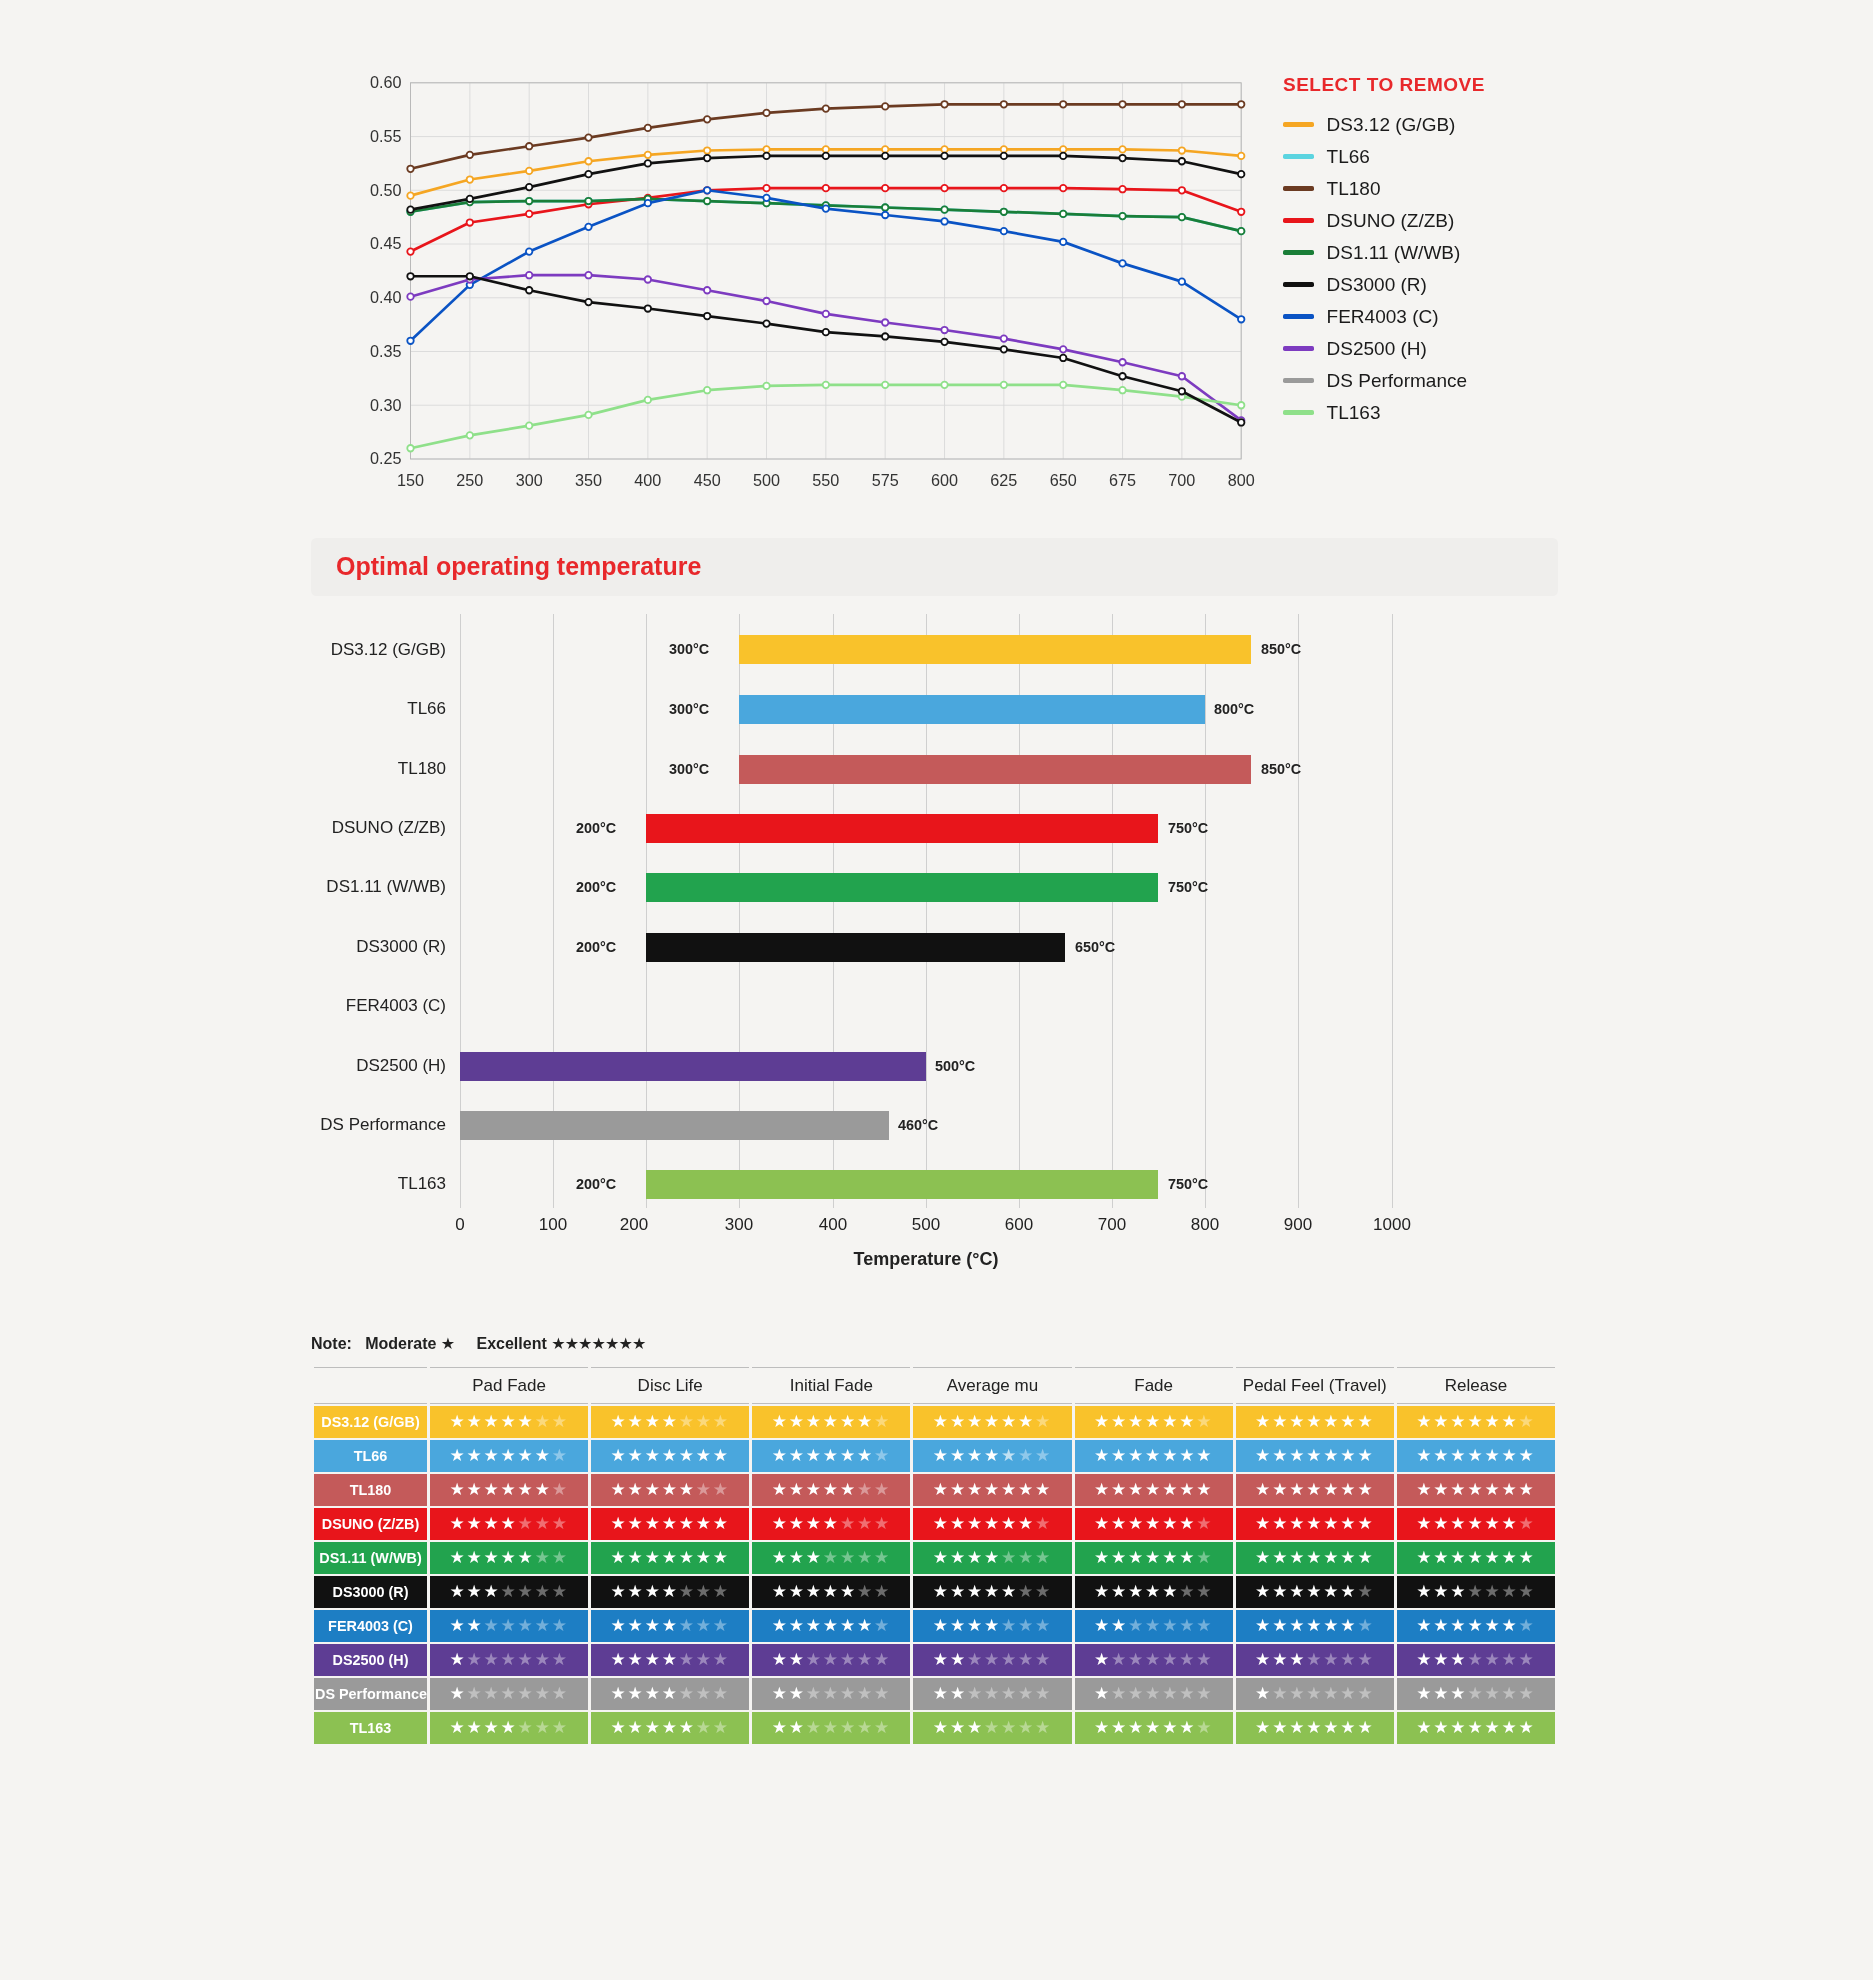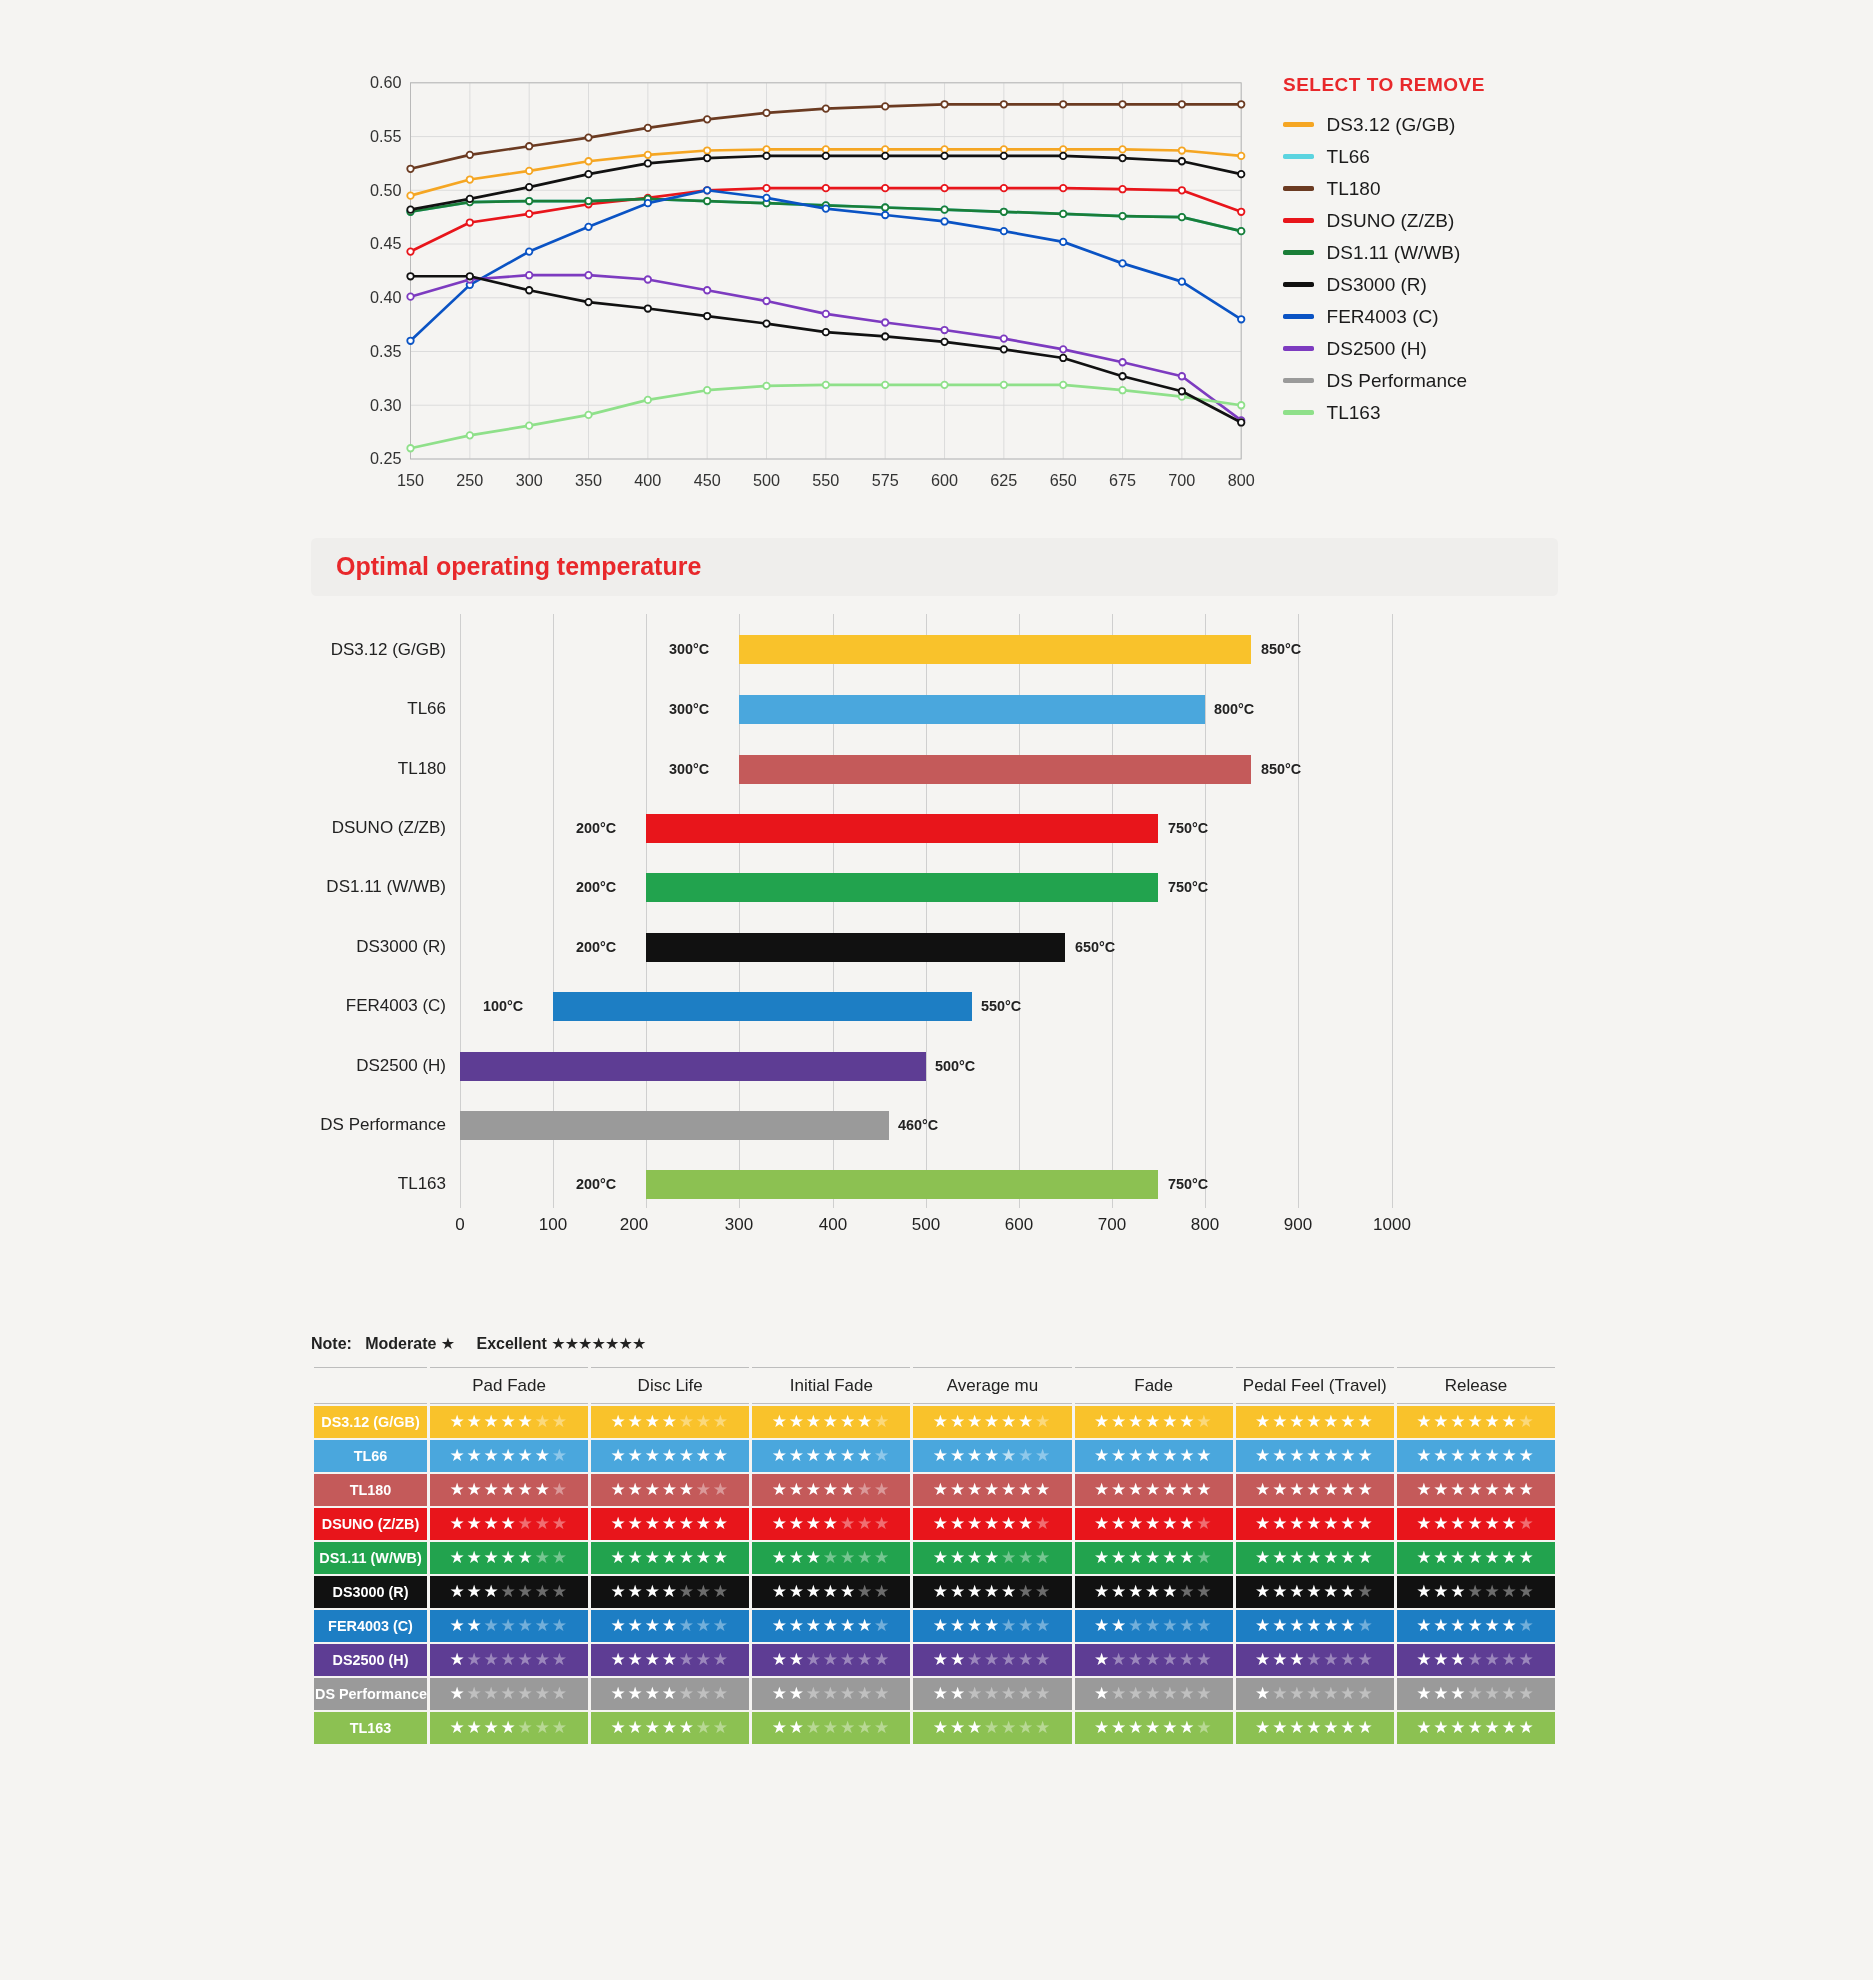--- a/index.html
+++ b/index.html
@@ -527,25 +527,20 @@
           <div class="bc-row" style="top: 308px;">
             <div class="bc-label">DS3000 (R)</div>
             <div class="bc-track">
               <div class="bc-bar" style="left: 186px; width: 419px; background: rgb(17, 17, 17);"></div>
               <div class="bc-start" style="left: 116px;">200°C</div>
               <div class="bc-end" style="left: 615px;">650°C</div>
             </div>
           </div>
           <div class="bc-row" style="top: 367px;">
             <div class="bc-label">FER4003 (C)</div>
-            <div class="bc-track">
-              <div class="bc-bar" style="left: 93px; width: 419px; background: rgb(29, 126, 196);"></div>
-              <div class="bc-start" style="left: 23px;">100°C</div>
-              <div class="bc-end" style="left: 521px;">550°C</div>
-            </div>
           </div>
           <div class="bc-row" style="top: 427px;">
             <div class="bc-label">DS2500 (H)</div>
             <div class="bc-track">
               <div class="bc-bar" style="left: 0px; width: 466px; background: rgb(94, 61, 148);"></div>
               <div class="bc-end" style="left: 475px;">500°C</div>
             </div>
           </div>
           <div class="bc-row" style="top: 486px;">
             <div class="bc-label">DS Performance</div>
@@ -569,20 +564,21 @@
           <div class="bc-xtick" style="left: 174px;">200</div>
           <div class="bc-xtick" style="left: 279px;">300</div>
           <div class="bc-xtick" style="left: 373px;">400</div>
           <div class="bc-xtick" style="left: 466px;">500</div>
           <div class="bc-xtick" style="left: 559px;">600</div>
           <div class="bc-xtick" style="left: 652px;">700</div>
           <div class="bc-xtick" style="left: 745px;">800</div>
           <div class="bc-xtick" style="left: 838px;">900</div>
           <div class="bc-xtick" style="left: 932px;">1000</div>
         </div>
+      <div class="bc-xtitle">Temperature (°C)</div>
     </div>
   </div>
 
 
   <div class="table-wrap">
     <div class="table-note">
       <b>Note:</b>&nbsp;&nbsp;
       <b>Moderate</b>
       <span class="stars">★</span>&nbsp;&nbsp;&nbsp;&nbsp;
       <b>Excellent</b>

